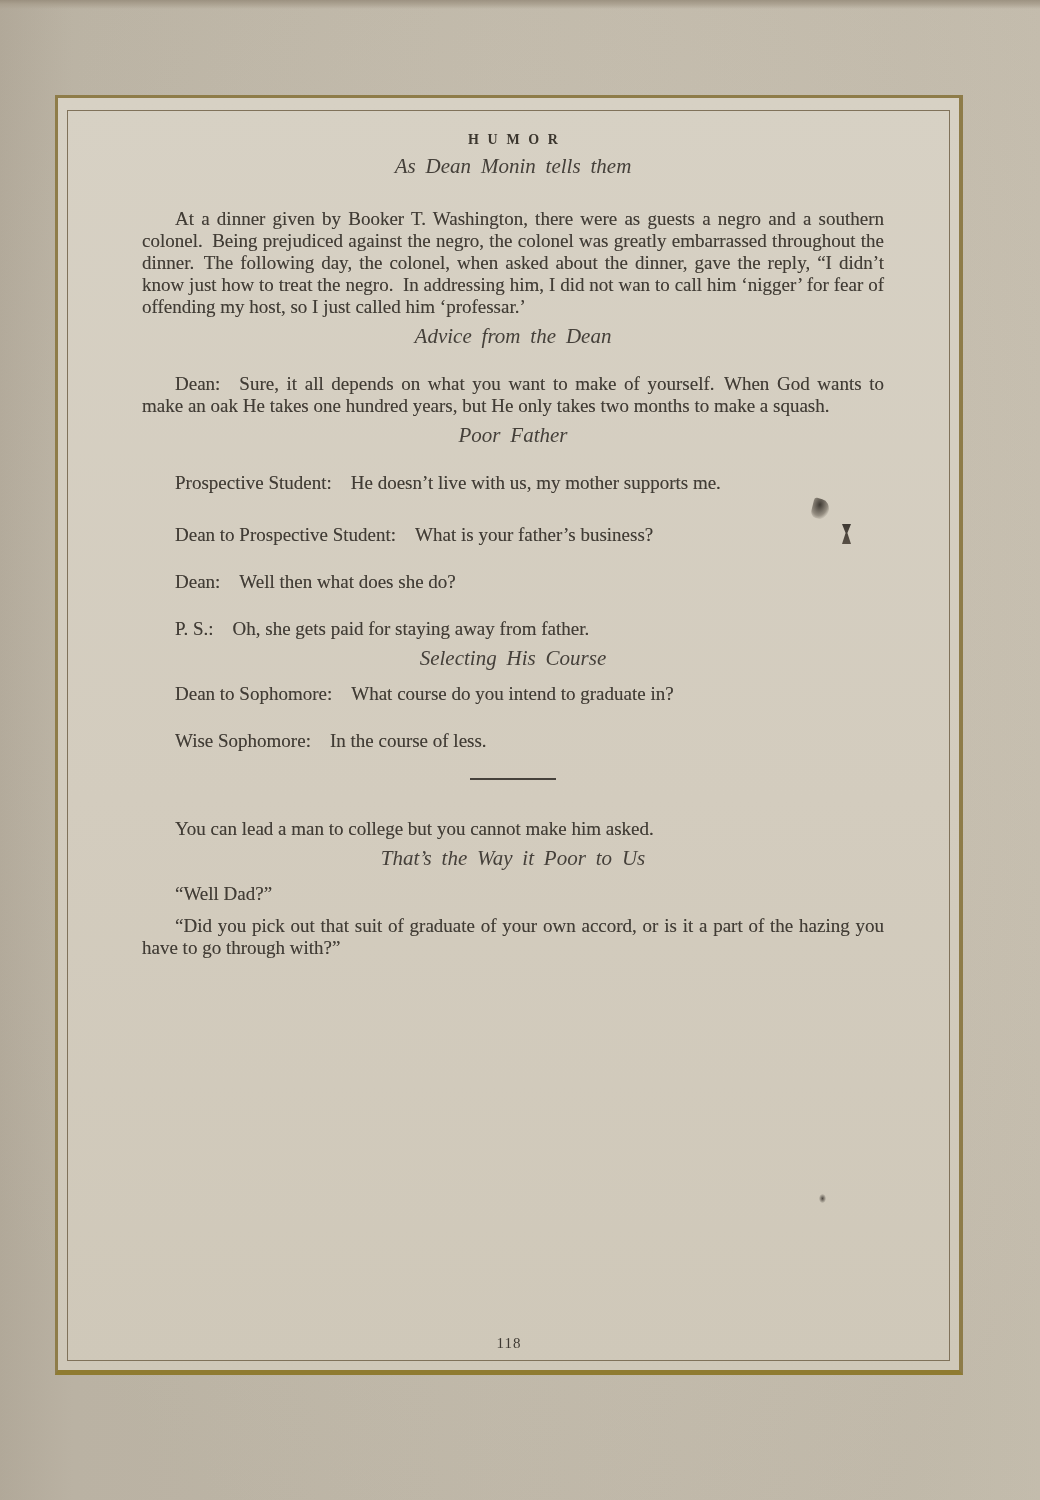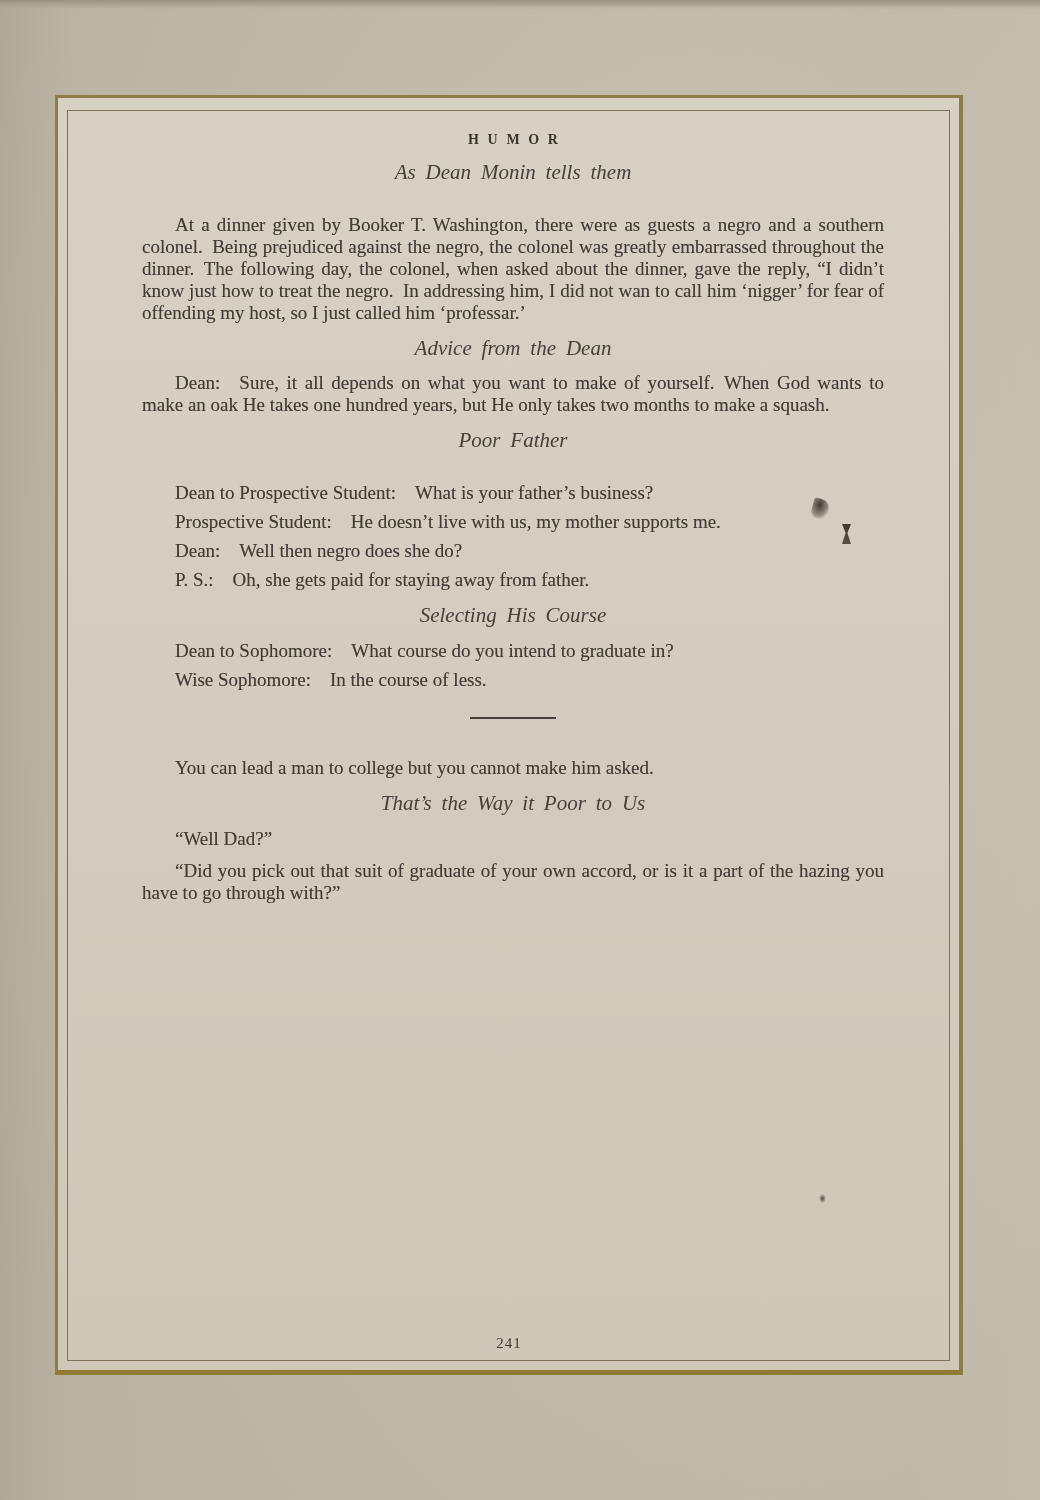--- a/index.html
+++ b/index.html
@@ -35,38 +35,38 @@
     color:#423d36;
   }
   .running-head{
     margin:22px 0 0;
     text-align:center;
     font-weight:bold;font-size:14px;line-height:16px;
     letter-spacing:0.62em;padding-left:0.62em;
     color:#3b362e;
   }
   h2.section-title{
-    margin:12px;
+    margin:6px;
     font-style:italic;font-weight:normal;
     font-size:21px;line-height:24px;
     text-align:center;
     word-spacing:0.22em;
     color:#45403a;
   }
   p{
     margin:0;
     font-size:19px;line-height:22px;
     color:#413c35;
     text-shadow:0 0 0.5px rgba(65,60,53,0.45);
   }
   .para{text-align:justify;text-indent:33px;}
   .line{text-indent:33px;}
   .t1{margin-top:46px}.t2{margin-top:64px}.t3{margin-top:66px}
   .t4{margin-top:63px}.t5{margin-top:68px}
-  .mt22{margin-top:30px}.mt21{margin-top:21px}.mt13{margin-top:7px}
+  .mt22{margin-top:30px}.mt21{margin-top:21px}.mt13{margin-top:25px}
   .mt23{margin-top:13px}.mt10{margin-top:10px}.mt38{margin-top:38px}
   .divider{
     width:86px;height:0;
     border-top:2px solid #46413b;
     margin:26px auto 0;
   }
   .page-number{
     position:absolute;left:0;right:0;bottom:8px;
     text-align:center;
     font-size:15px;letter-spacing:1px;
@@ -105,36 +105,36 @@
 
     <div class="running-head">HUMOR</div>
 
     <h2 class="section-title t1">As Dean Monin tells them</h2>
     <p class="para mt22">At a dinner given by Booker T. Washington, there were as guests a negro and a southern colonel. Being prejudiced against the negro, the colonel was greatly embarrassed throughout the dinner. The following day, the colonel, when asked about the dinner, gave the reply, “I didn’t know just how to treat the negro. In addressing him, I did not wan to call him ‘nigger’ for fear of offending my host, so I just called him ‘professar.’</p>
 
     <h2 class="section-title t2">Advice from the Dean</h2>
     <p class="para mt13">Dean: Sure, it all depends on what you want to make of yourself. When God wants to make an oak He takes one hundred years, but He only takes two months to make a squash.</p>
 
     <h2 class="section-title t3">Poor Father</h2>
+    <p class="line mt13">Prospective Student: He doesn’t live with us, my mother supports me.</p>
     <p class="line mt22">Dean to Prospective Student: What is your father’s business?</p>
-    <p class="line mt13">Prospective Student: He doesn’t live with us, my mother supports me.</p>
-    <p class="line mt13">Dean: Well then negro does she do?</p>
+    <p class="line mt13">Dean: Well then what does she do?</p>
     <p class="line mt13">P. S.: Oh, she gets paid for staying away from father.</p>
 
     <h2 class="section-title t4">Selecting His Course</h2>
     <p class="line mt23">Dean to Sophomore: What course do you intend to graduate in?</p>
     <p class="line mt13">Wise Sophomore: In the course of less.</p>
 
     <div class="divider"></div>
 
     <p class="line mt38">You can lead a man to college but you cannot make him asked.</p>
 
     <h2 class="section-title t5">That’s the Way it Poor to Us</h2>
     <p class="line mt23">“Well Dad?”</p>
     <p class="para mt10">“Did you pick out that suit of graduate of your own accord, or is it a part of the hazing you have to go through with?”</p>
 
     <div class="ink-smudge smudge-blot"></div>
     <div class="ink-smudge smudge-hourglass"></div>
     <div class="ink-smudge smudge-speck"></div>
 
-    <div class="page-number">241</div>
+    <div class="page-number">118</div>
   </div>
 </div>
 
 </body></html>

